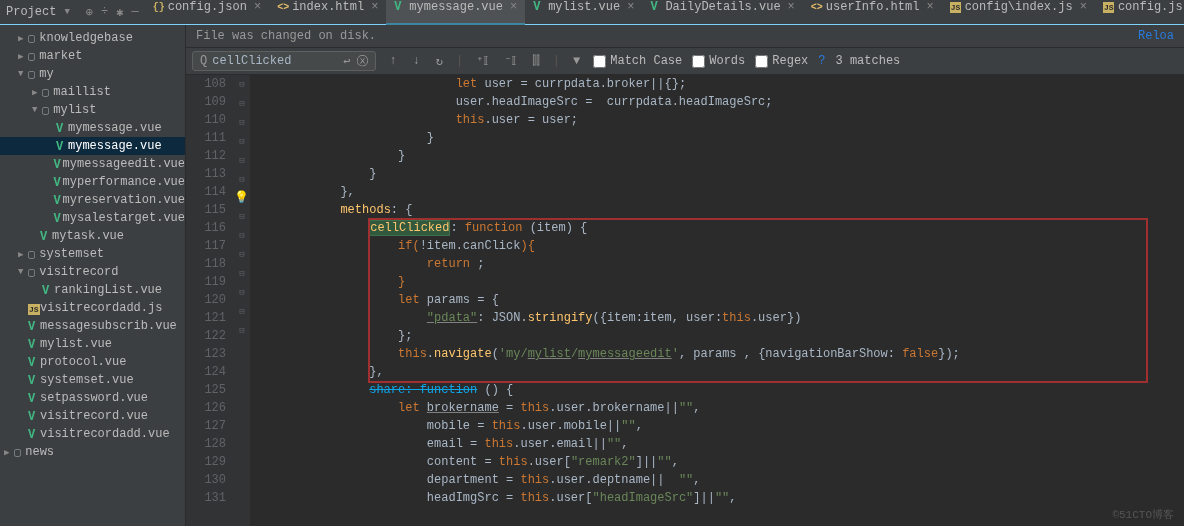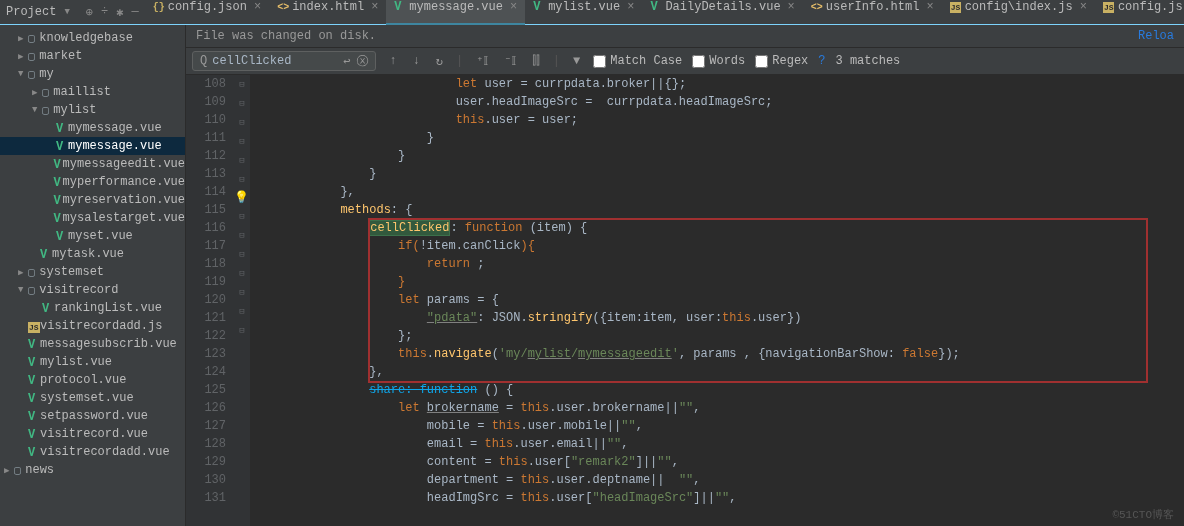--- a/index.html
+++ b/index.html
@@ -152,25 +152,20 @@
       <div class="node" style="padding-left: 46px;">
         <span class="tri"></span>
         <span class="ico ico-vue"></span> 
         <span>myreservation.vue</span>
       </div>
       <div class="node" style="padding-left: 46px;">
         <span class="tri"></span>
         <span class="ico ico-vue"></span> 
         <span>mysalestarget.vue</span>
       </div>
-      <div class="node" style="padding-left: 46px;">
-        <span class="tri"></span>
-        <span class="ico ico-vue"></span> 
-        <span>myset.vue</span>
-      </div>
       <div class="node" style="padding-left: 30px;">
         <span class="tri"></span>
         <span class="ico ico-vue"></span> 
         <span>mytask.vue</span>
       </div>
       <div class="node" style="padding-left: 18px;">
         <span class="tri">▶</span>
         <span class="fold">▢</span>
         <span>systemset</span>
       </div>

